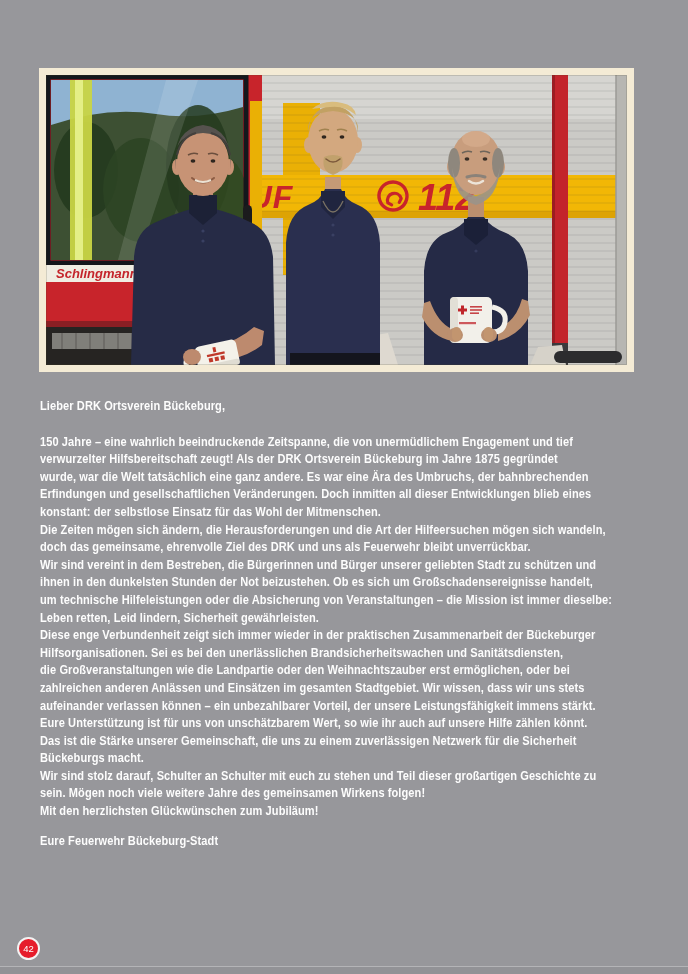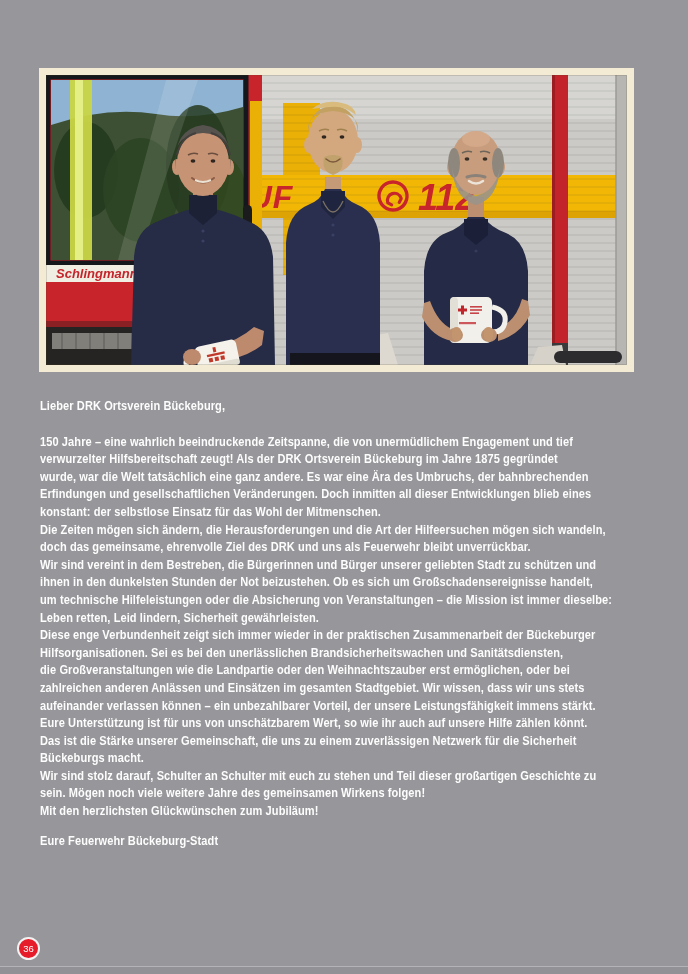--- a/index.html
+++ b/index.html
@@ -285,19 +285,19 @@
         <div class="line">Das ist die Stärke unserer Gemeinschaft, die uns zu einem zuverlässigen Netzwerk für die Sicherheit</div>
         <div class="line">Bückeburgs macht.</div>
         <div class="line">Wir sind stolz darauf, Schulter an Schulter mit euch zu stehen und Teil dieser großartigen Geschichte zu</div>
         <div class="line">sein. Mögen noch viele weitere Jahre des gemeinsamen Wirkens folgen!</div>
         <div class="line">Mit den herzlichsten Glückwünschen zum Jubiläum!</div>
       </div>
     <div class="signature">Eure Feuerwehr Bückeburg-Stadt</div>
   </div>
 
   <div class="page-num">
-    <span>36</span>
+    <span>42</span>
   </div>
 
   <div class="bottom-rule"></div>
   <div class="bottom-band"></div>
 
 </div>
 
 </body></html>

